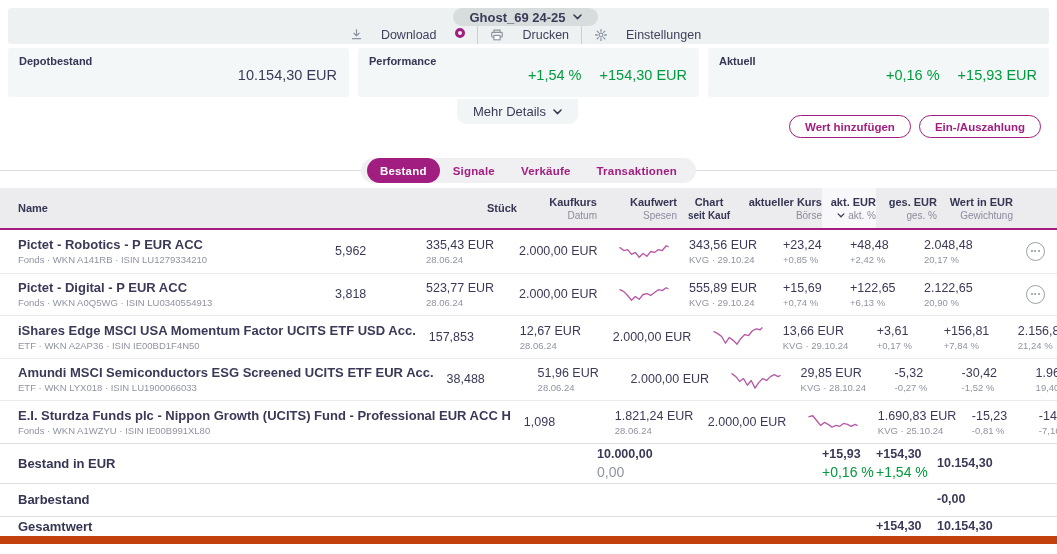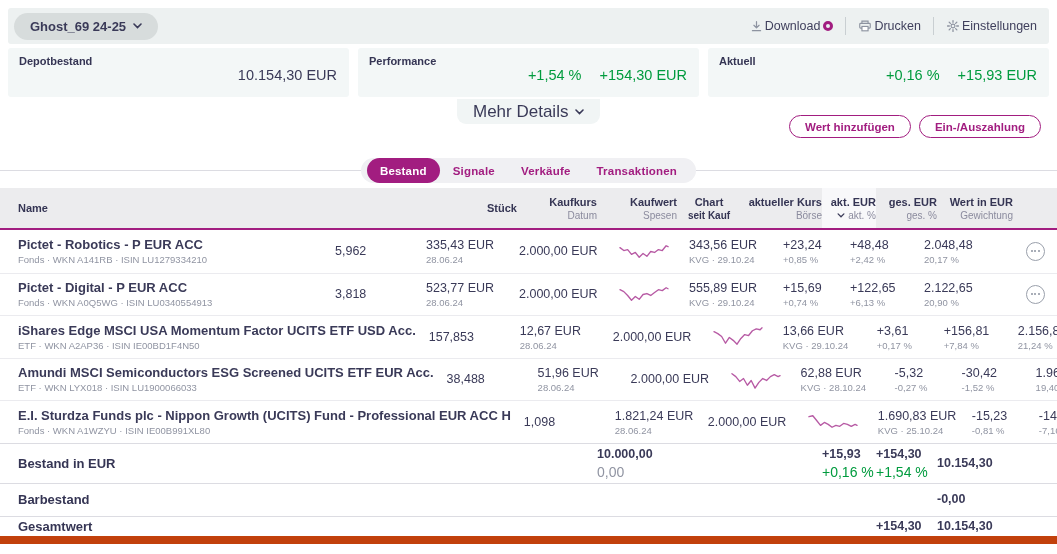--- a/index.html
+++ b/index.html
@@ -2,44 +2,44 @@
 <html><head>
 <meta charset="utf-8">
 <style>
   * { margin:0; padding:0; box-sizing:border-box; }
   html,body { background:#fff; }
   body { font-family:"Liberation Sans", sans-serif; color:#3a3a58; width:1057px; height:554px; overflow:hidden; }
   .page { position:relative; width:1057px; height:554px; background:#fff; }
 
   
   .topband { position:absolute; left:8px; right:8px; top:8px; height:36px; background:#edf1f1; border-radius:3px;
-             display:flex; align-items:center; justify-content:space-between; padding:0 12px 0 6px; }
+             display:flex; align-items:center; justify-content:space-between; padding:0 12px 0 6px;flex-direction:column; }
   .portfolio-pill { display:inline-flex; align-items:center; gap:7px; background:#d7dcdc; border:none; cursor:pointer;
              border-radius:15px; height:27px; padding:0 16px; font-family:inherit; font-size:13px; font-weight:bold; color:#3a3a58; }
   .top-actions { display:flex; align-items:center; gap:12px; }
-  .top-action { display:inline-flex; align-items:center; gap:2px; background:none; border:none; cursor:pointer;
+  .top-action { display:inline-flex; align-items:flex-start; gap:18px; background:none; border:none; cursor:pointer;
              font-family:inherit; font-size:12.5px; color:#3f3f5c; }
   .vsep { width:1px; height:18px; background:#c9cfd2; }
   .icon-gray { color:#8d93a0; }
   .plus-badge { width:10px; height:10px; border:3px solid #a21d80; border-radius:50%; display:inline-block; margin-left:1px; }
 
   
   .cards { position:absolute; left:8px; right:8px; top:48px; display:flex; gap:9px; }
   .card { flex:1; height:49px; background:#f3f7f7; border-radius:3px; padding:7px 12px 6px 11px;
           display:flex; flex-direction:column; }
   .card-label { font-size:11px; font-weight:bold; color:#353554; }
   .card-vals { align-self:flex-end; display:flex; gap:18px; font-size:14.5px; }
   .val-dark { color:#3a3a58; }
   .pos { color:#009b3e; }
   .neg { color:#c72534; }
 
   
   .midzone { position:absolute; left:0; right:0; top:97px; height:60px; }
   .more-details { position:absolute; left:457px; top:2px; height:25px; padding:0 16px; border:none; cursor:pointer;
-          background:#f1f5f5; border-radius:0 0 9px 9px; font-family:inherit; font-size:17px; color:#3a3a58;
+          background:#f1f5f5; border-radius:0 0 9px 9px; font-family:inherit; font-size:13px; color:#3a3a58;
           display:inline-flex; align-items:center; gap:7px;text-align:center; }
   .pill-buttons { position:absolute; right:16px; top:18px; display:flex; gap:8px; }
   .pill-btn { height:23px; padding:0 15px; border:1.5px solid #a21d80; background:#fff; color:#a21d80; cursor:pointer;
           border-radius:12px; font-family:inherit; font-size:11.5px; font-weight:bold; }
 
   
   .tabs-row { position:absolute; left:0; right:0; top:158px; height:26px; display:flex; justify-content:center; }
   .tabs-row::before { content:""; position:absolute; left:0; right:0; top:12px; height:1px; background:#dcdce2; }
   .tab-group { position:relative; display:inline-flex; align-items:center; background:#f0f0f3; border-radius:13px; padding:0 6px; height:25px; }
   .tab { border:none; background:transparent; cursor:pointer; font-family:inherit; font-size:11.5px; font-weight:bold;
@@ -369,21 +369,21 @@
     </div>
     <div class="num">
       <div class="l1">2.000,00 EUR</div>
     </div>
     <div class="chart-cell">
       <svg class="spark" viewBox="0 0 54 26">
               <polyline points="2,7 6,10 10,15 14,12 18,19 22,14 26,22 30,16 34,12 38,14 42,10 46,8 50,10 52,9"></polyline>
             </svg>
     </div>
     <div class="num">
-      <div class="l1">62,88 EUR</div>
+      <div class="l1">29,85 EUR</div>
       <div class="l2">KVG · 28.10.24</div>
     </div>
     <div class="num">
       <div class="l1 signed neg">-5,32</div>
       <div class="l2 signed neg">-0,27 %</div>
     </div>
     <div class="num">
       <div class="l1 signed neg">-30,42</div>
       <div class="l2 signed neg">-1,52 %</div>
     </div>

